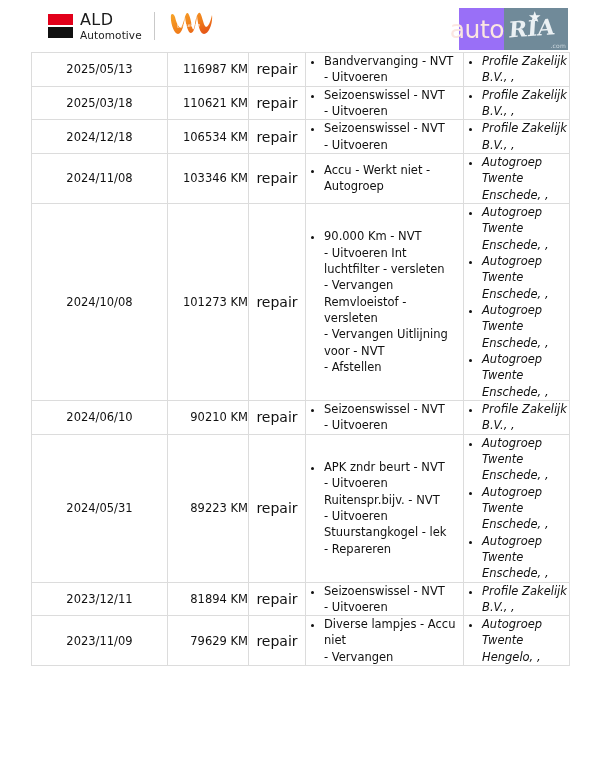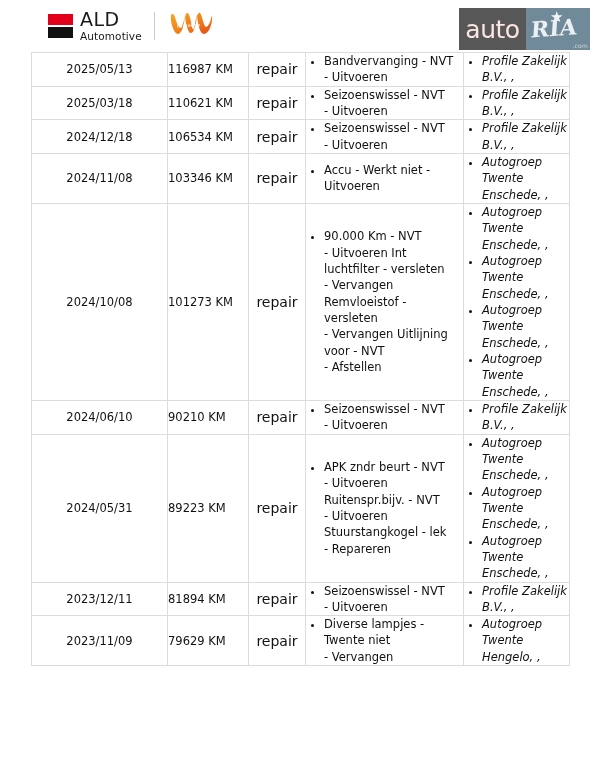--- a/index.html
+++ b/index.html
@@ -52,21 +52,21 @@
     background: #111111;
   }
 
   .ald-text {
     display: flex;
     flex-direction: column;
     justify-content: center;
     line-height: 1;
   }
   .ald-text .l1 {
-    font-size: 19px;
+    font-size: 16px;
     letter-spacing: 0.4px;
     color: #1a1a1a;
     font-weight: 400;
   }
   .ald-text .l2 {
     font-size: 10.5px;
     letter-spacing: 0.1px;
     color: #1a1a1a;
     margin-top: 2px;
     font-weight: 400;
@@ -100,25 +100,25 @@
   #watermark {
     position: absolute;
     top: 8px;
     left: 459px;
     display: flex;
     align-items: stretch;
     height: 42px;
     opacity: 0.88;
   }
   #wm-auto {
-    width: 67px;
-    background: #404040;
+    width: 45px;
+    background: #8b5cf6;
     display: flex;
     align-items: center;
-    justify-content: center;
+    justify-content: flex-end;
   }
   #wm-auto .txt {
     color: #fbe3dd;
     font-size: 25px;
     line-height: 1;
     letter-spacing: -0.5px;
     font-family: "DejaVu Sans", "Liberation Sans", sans-serif;
   }
   #wm-ria {
     width: 64px;
@@ -179,21 +179,21 @@
   .col-vendor { width: 106px; }
 
   .cell-date {
     font-size: 11.5px;
     text-align: center;
     color: #111;
     padding: 6px 2px;
   }
   .cell-odo {
     font-size: 11.5px;
-    text-align: left;
+    text-align: right;
     color: #111;
     padding: 6px 2px;
   }
   .cell-type {
     font-size: 14px;
     text-align: center;
     color: #111;
     padding: 6px 2px;
   }
 
@@ -341,21 +341,21 @@
         </td>
       </tr>
       <tr>
         <td class="cell-date">2024/11/08</td>
         <td class="cell-odo">103346 KM</td>
         <td class="cell-type">repair</td>
         <td class="cell-desc">
           <ul class="bullets">
             <li>
               <span class="desc-head">Accu             - Werkt niet            -</span>
-              <span class="desc-sub">Uitvoeren</span>
+              <span class="desc-sub">Autogroep</span>
             </li>
           </ul>
         </td>
         <td class="cell-vendor">
           <ul class="bullets">
             <li class="vendor-li">Autogroep Twente Enschede, ,</li>
           </ul>
         </td>
       </tr>
       <tr>
@@ -435,21 +435,21 @@
           </ul>
         </td>
       </tr>
       <tr>
         <td class="cell-date">2023/11/09</td>
         <td class="cell-odo">79629 KM</td>
         <td class="cell-type">repair</td>
         <td class="cell-desc">
           <ul class="bullets">
             <li>
-              <span class="desc-head">Diverse lampjes  - Twente niet</span>
+              <span class="desc-head">Diverse lampjes  - Accu niet</span>
               <span class="desc-sub">- Vervangen</span>
             </li>
           </ul>
         </td>
         <td class="cell-vendor">
           <ul class="bullets">
             <li class="vendor-li">Autogroep Twente Hengelo, ,</li>
           </ul>
         </td>
       </tr>

